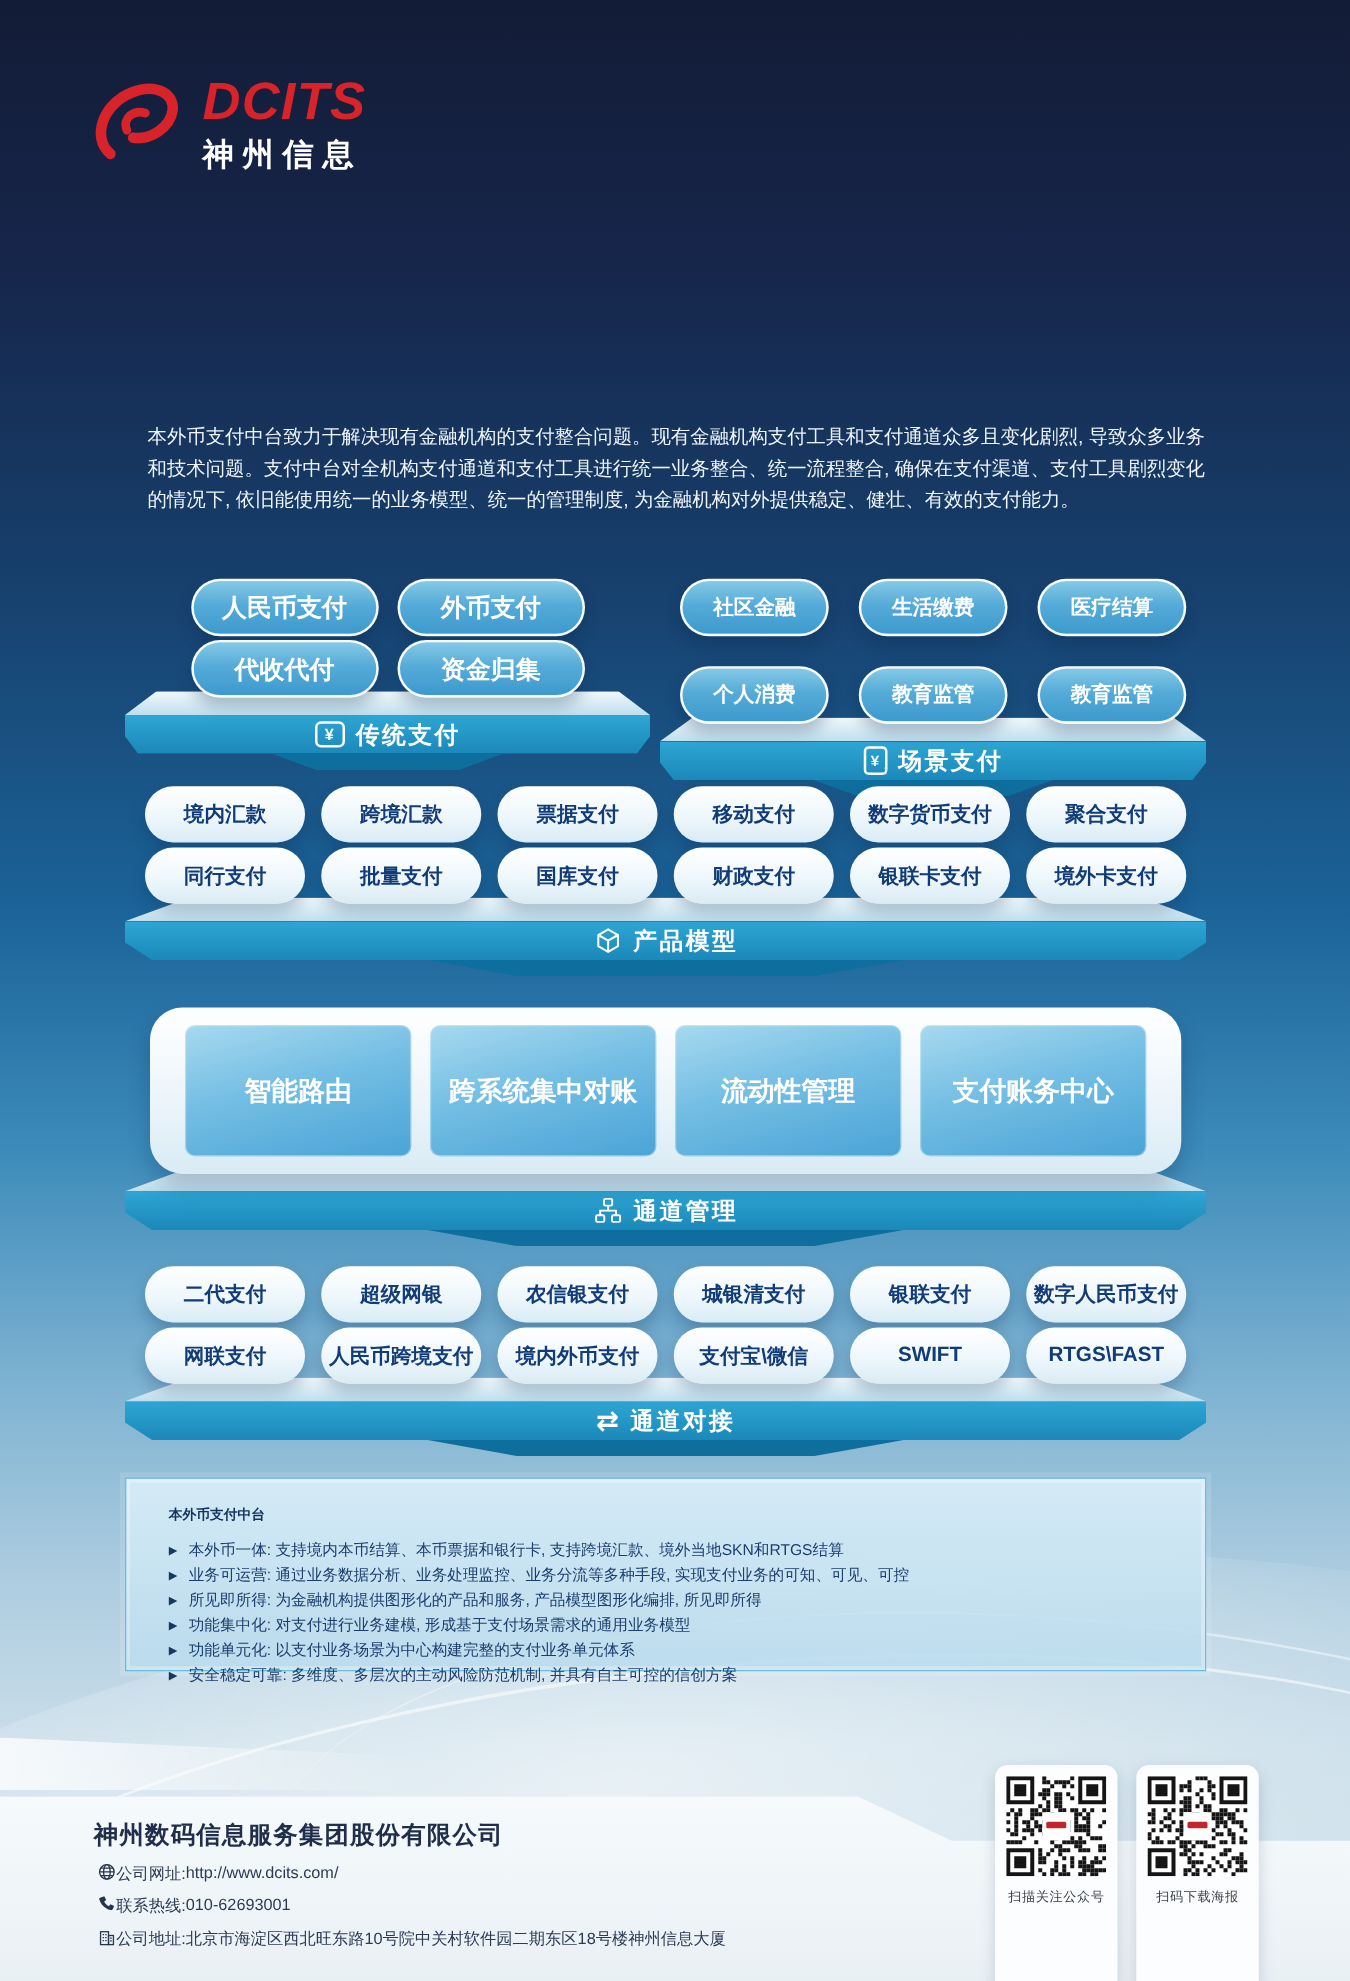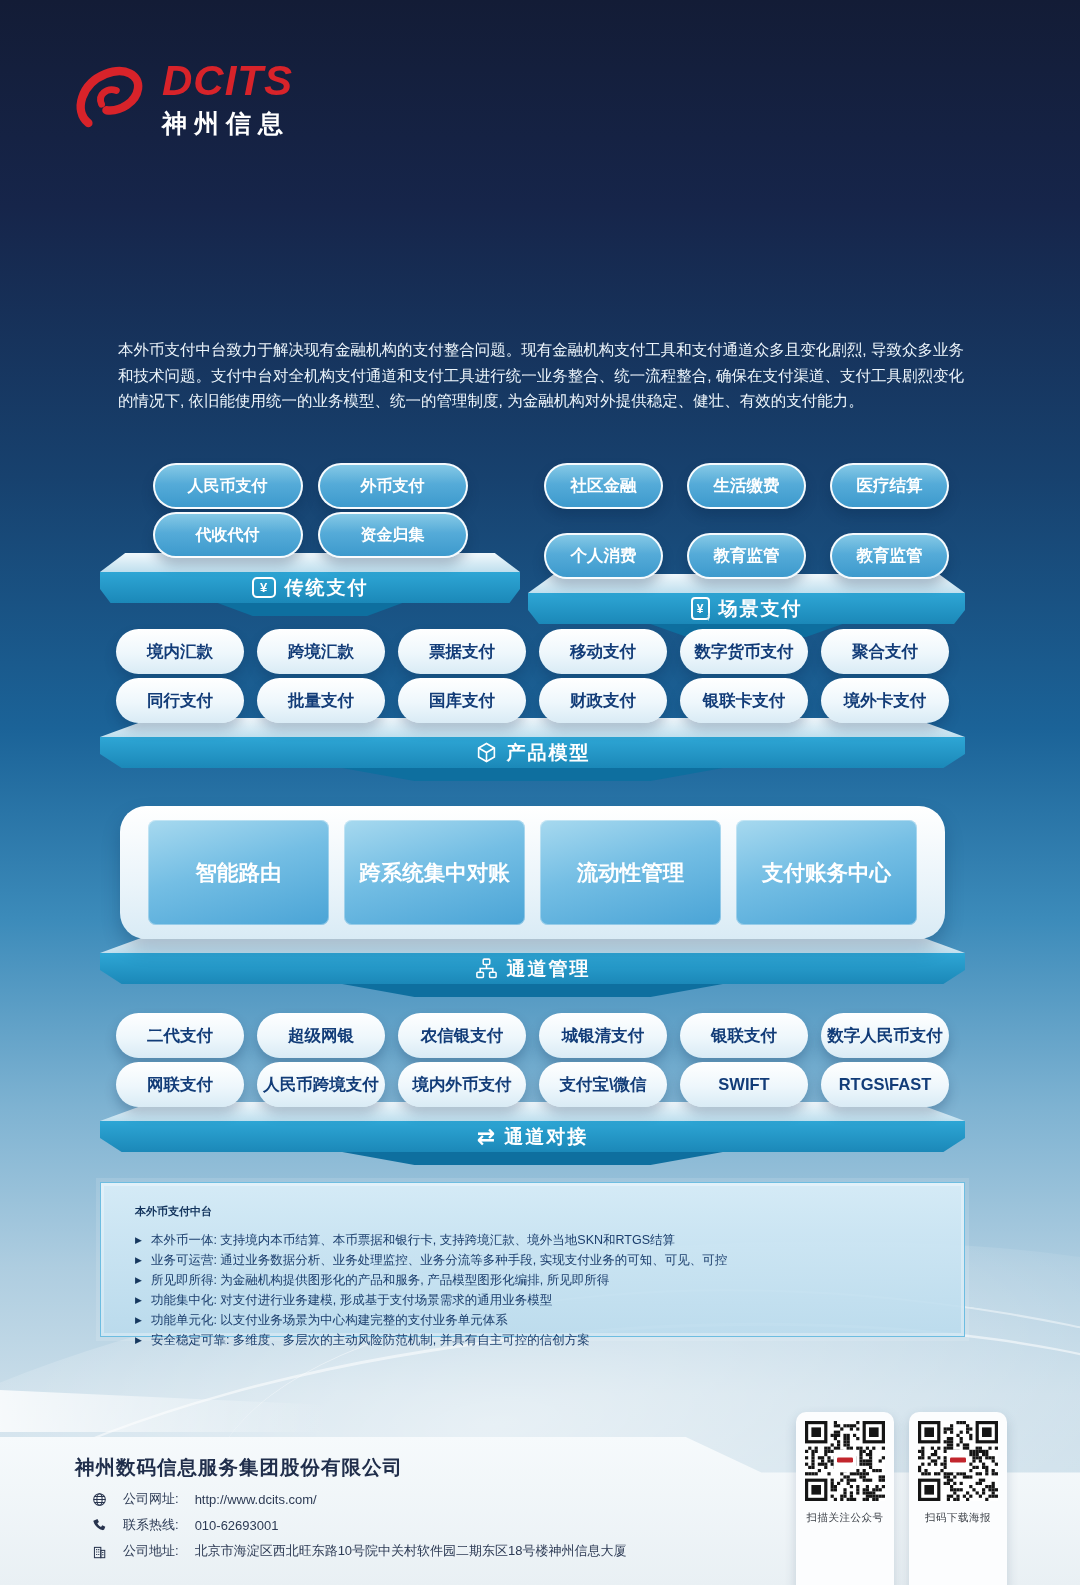--- a/index.html
+++ b/index.html
@@ -30,21 +30,21 @@
 
   .title{position:absolute; top:236px; left:0; width:100%; text-align:center;
     font-size:63px; font-weight:900; color:#fff; letter-spacing:2px;}
   .intro{position:absolute; top:337px; left:118px; width:846px; font-size:15.5px;
     line-height:1.66; color:#edf5fb; text-align:justify;}
 
   
   .pills{display:flex; flex-wrap:wrap; justify-content:center; position:relative; z-index:2;}
   .pill{display:flex; align-items:center; justify-content:center; height:46px; border-radius:23px;
     font-weight:700; white-space:nowrap;}
-  .pill.blue{width:150px; color:#fff; font-size:16px;
+  .pill.blue{width:150px; color:#fff; font-size:20px;
     background:linear-gradient(180deg,#85c9e6 0%,#55abd8 45%,#3d9acd 100%);
     border:2px solid rgba(255,255,255,.95); box-shadow:0 7px 12px rgba(8,40,75,.28);}
   .pill.blue.sm{width:119px; font-size:16.5px;}
   .pill.white{width:128px; height:45px; color:#123c78; font-size:16.5px;
     background:linear-gradient(180deg,#ffffff 0%,#eef7fc 55%,#d9ebf5 100%);
     box-shadow:0 7px 12px rgba(10,45,85,.25);}
 
   
   .plat-top{height:19px; background:linear-gradient(180deg,#f1f8fc,#bfdfee);
     clip-path:polygon(6% 0,94% 0,100% 100%,0 100%); margin-top:-5px;}
@@ -91,21 +91,21 @@
     padding:21px 34px;}
   .info-title{font-size:11px; font-weight:700; color:#12335c; margin-bottom:11px;}
   .bullet{display:flex; align-items:baseline; gap:9px; font-size:12.5px; color:#1b3e6d; line-height:1.6;}
   .bullet .tri{font-size:9px; color:#16385f; transform:translateY(-1px);}
 
   
   .footer{position:absolute; left:0; top:1437px; width:1080px; height:148px;
     background:linear-gradient(180deg,#f6fafc 0%,#e9f0f4 100%);
     clip-path:polygon(0 0,63.5% 0,70.5% 24%,100% 24%,100% 100%,0 100%);}
   .company{position:absolute; left:75px; top:17px; font-size:19.5px; font-weight:800; color:#202e4b; letter-spacing:1px;}
-  .f-line{position:absolute; left:92px; display:flex; align-items:center; gap:16px;
+  .f-line{position:absolute; left:78px; display:flex; align-items:flex-start; gap:0;
     font-size:13px; color:#2c3a54;}
   .f-line svg{width:15px; height:15px; flex:none;}
   .f1{top:53px;} .f2{top:79px;} .f3{top:105px;}
 
   
   .qr-card{position:absolute; top:1412px; width:98px; height:186px; background:#fcfdfe; border-radius:10px;
     box-shadow:0 5px 12px rgba(40,70,100,.2); display:flex; flex-direction:column; align-items:center; padding-top:9px;}
   .qr-card.c1{left:796px;} .qr-card.c2{left:909px;}
   .qr-box{width:80px; height:80px;}
   .qr-box svg{width:100%; height:100%;}

